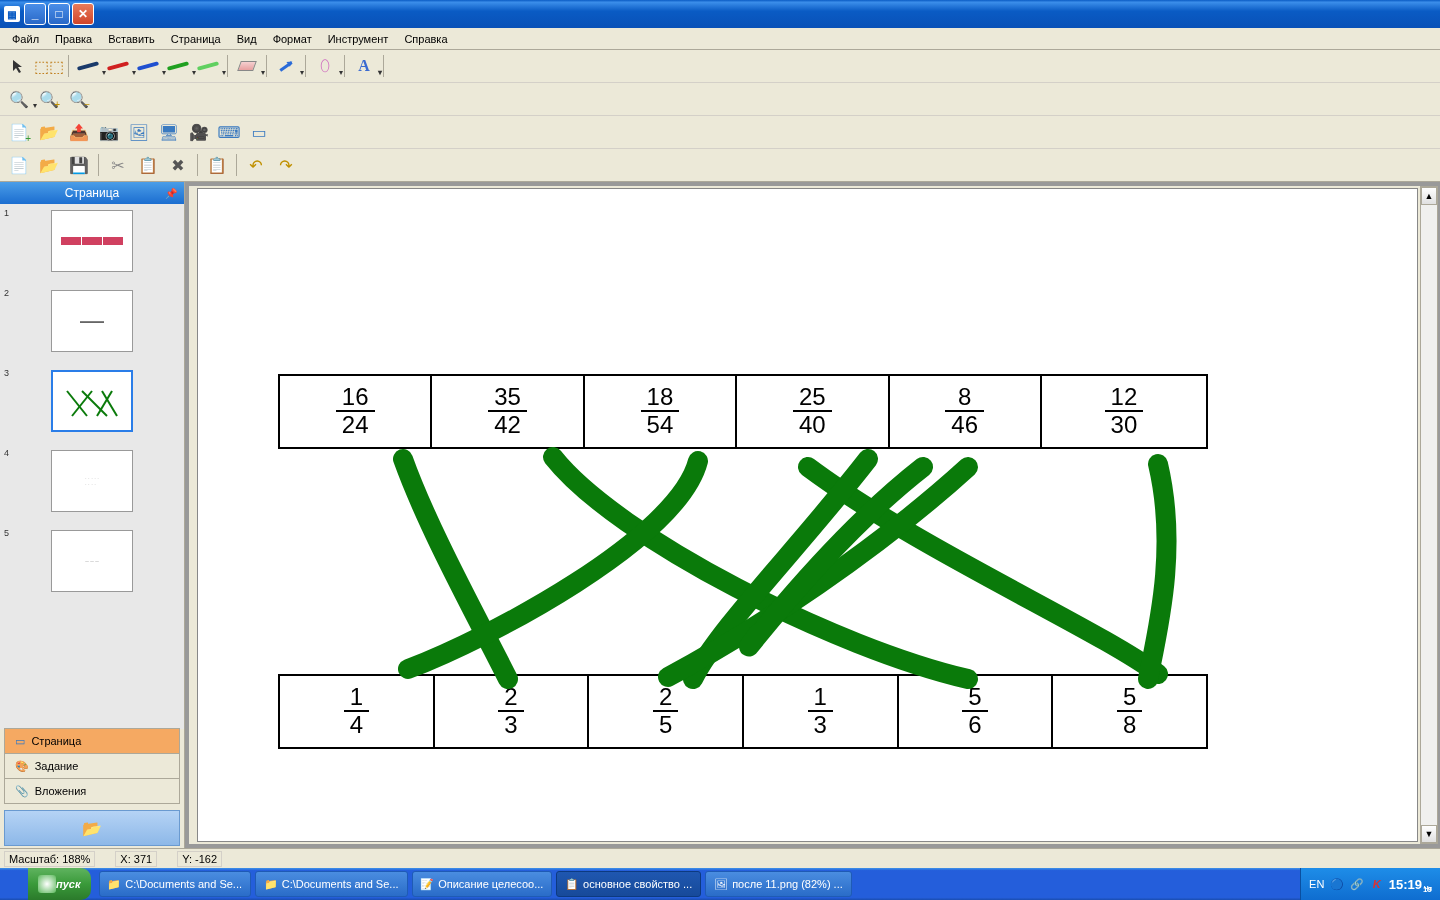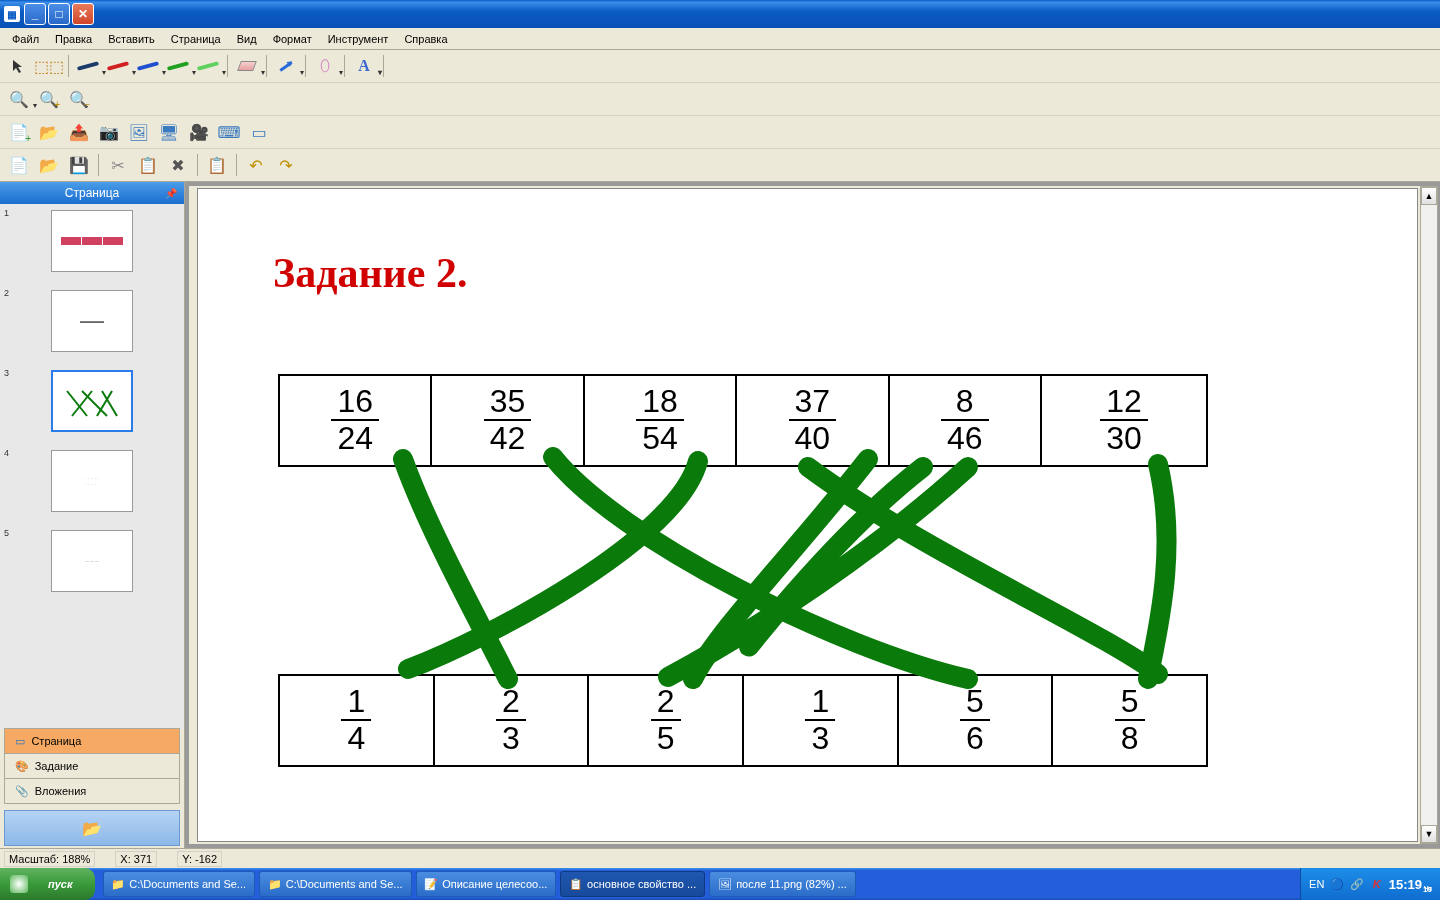--- a/index.html
+++ b/index.html
@@ -49,33 +49,33 @@
 .canvas-area{ flex:1; display:flex; position:relative; background:#999;}
 .canvas-inner{ flex:1; margin:4px 0 4px 4px; background:#ece9d8; position:relative; overflow:hidden;}
 .page{ position:absolute; left:8px; top:2px; right:2px; bottom:2px; background:#fff; border:1px solid #888;}
 .vscroll{ width:18px; background:#ece9d8; margin:4px 2px 4px 0; border:1px solid #aca899; display:flex; flex-direction:column;}
 .vscroll .arr{ height:18px; background:linear-gradient(#fefefe,#e0e0e0); border:1px solid #aca899; display:flex; align-items:center; justify-content:center; font-size:9px;}
 .vscroll .track{ flex:1; background:#f0f0ee;}
 
 
 .page-title{ position:absolute; left:75px; top:60px; font-family:"Times New Roman",serif; font-size:42px; font-weight:bold; color:#d00000;}
 .frac-table{ position:absolute; border-collapse:collapse;}
-.frac-table td{ border:2px solid #000; text-align:center; font-family:"Times New Roman",serif; font-size:32px; padding:8px 0;}
+.frac-table td{ border:2px solid #000; text-align:center; font-family:"Times New Roman",serif; font-size:24px; padding:8px 0;}
 .frac{ display:inline-block; text-align:center; line-height:1.1;}
 .frac .n{ display:block; border-bottom:2px solid #000; padding:0 6px;}
 .frac .d{ display:block; padding:0 6px;}
 svg.lines{ position:absolute; left:0; top:0; pointer-events:none;}
 
 
 .statusbar{ height:20px; background:#ece9d8; border-top:1px solid #aca899; display:flex; align-items:center; font-size:11px; padding:0 4px; gap:20px;}
 .status-seg{border:1px solid #d4d0c8; padding:0 4px; height:16px; display:flex; align-items:center;}
 
 
 .taskbar{ height:32px; background:linear-gradient(to bottom,#3f93e8 0%,#245edb 8%,#245edb 92%,#1a4db0 100%); display:flex; align-items:center; font-size:11px; color:#fff;}
-.start{ height:32px; padding:0 22px 0 10px; background:linear-gradient(to bottom,#5fb35f 0%,#3a9a3a 50%,#2b7a2b 100%); border-radius:0 10px 10px 0; display:flex; align-items:center; font-weight:bold; font-style:italic; gap:20px;}
+.start{ height:32px; padding:0 10px 0 10px; background:linear-gradient(to bottom,#5fb35f 0%,#3a9a3a 50%,#2b7a2b 100%); border-radius:0 10px 10px 0; display:flex; align-items:center; font-weight:bold; font-style:italic; gap:0;margin-left:28px;}
 .task{ height:26px; margin:0 2px; padding:0 8px; background:linear-gradient(#4a8de0,#2a6cc8); border:1px solid #1f5bb5; border-radius:3px; display:flex; align-items:center; gap:4px; max-width:160px; overflow:hidden; white-space:nowrap;}
 .task.active{ background:linear-gradient(#1f57b0,#174a9a); border-color:#0d3a80;}
 .tray{ margin-left:auto; height:32px; background:linear-gradient(#1e8de8,#0f6dd0); padding:0 8px; display:flex; align-items:center; gap:4px; border-left:1px solid #0a4fa0;}
 .clock{ font-size:13px; font-weight:bold; position:relative; padding-right:10px;}
 .clock .sec{ font-size:8px; position:absolute; right:0; top:8px;}
 .clock .sub{ font-size:7px; position:absolute; right:0; bottom:0;}
 .tic{ width:16px; height:16px; display:flex; align-items:center; justify-content:center; font-size:11px;}
 </style>
 </head>
 <body>
@@ -244,29 +244,28 @@
         </div>
     </div>
     <div class="side-footer">
         <span style="color:#d0a020;">📂</span>
       </div>
   </div>
 
   <div class="canvas-area">
     <div class="canvas-inner">
       <div class="page">
-        <div class="page-title">Задание 2.</div>
 
         <table class="frac-table" style="left:80px; top:185px; width:930px;">
           <tbody>
               <tr id="top-row">
                 <td style="width: 155px;"><span class="frac"><span class="n">16</span><span class="d">24</span></span></td>
                 <td style="width: 155px;"><span class="frac"><span class="n">35</span><span class="d">42</span></span></td>
                 <td style="width: 155px;"><span class="frac"><span class="n">18</span><span class="d">54</span></span></td>
-                <td style="width: 155px;"><span class="frac"><span class="n">37</span><span class="d">40</span></span></td>
+                <td style="width: 155px;"><span class="frac"><span class="n">25</span><span class="d">40</span></span></td>
                 <td style="width: 155px;"><span class="frac"><span class="n">8</span><span class="d">46</span></span></td>
                 <td style="width: 169px;"><span class="frac"><span class="n">12</span><span class="d">30</span></span></td>
               </tr>
         </tbody>
           </table>
 
         <table class="frac-table" style="left:80px; top:485px; width:930px;">
           <tbody>
               <tr id="bot-row">
                 <td style="width: 155px;"><span class="frac"><span class="n">1</span><span class="d">4</span></span></td>

